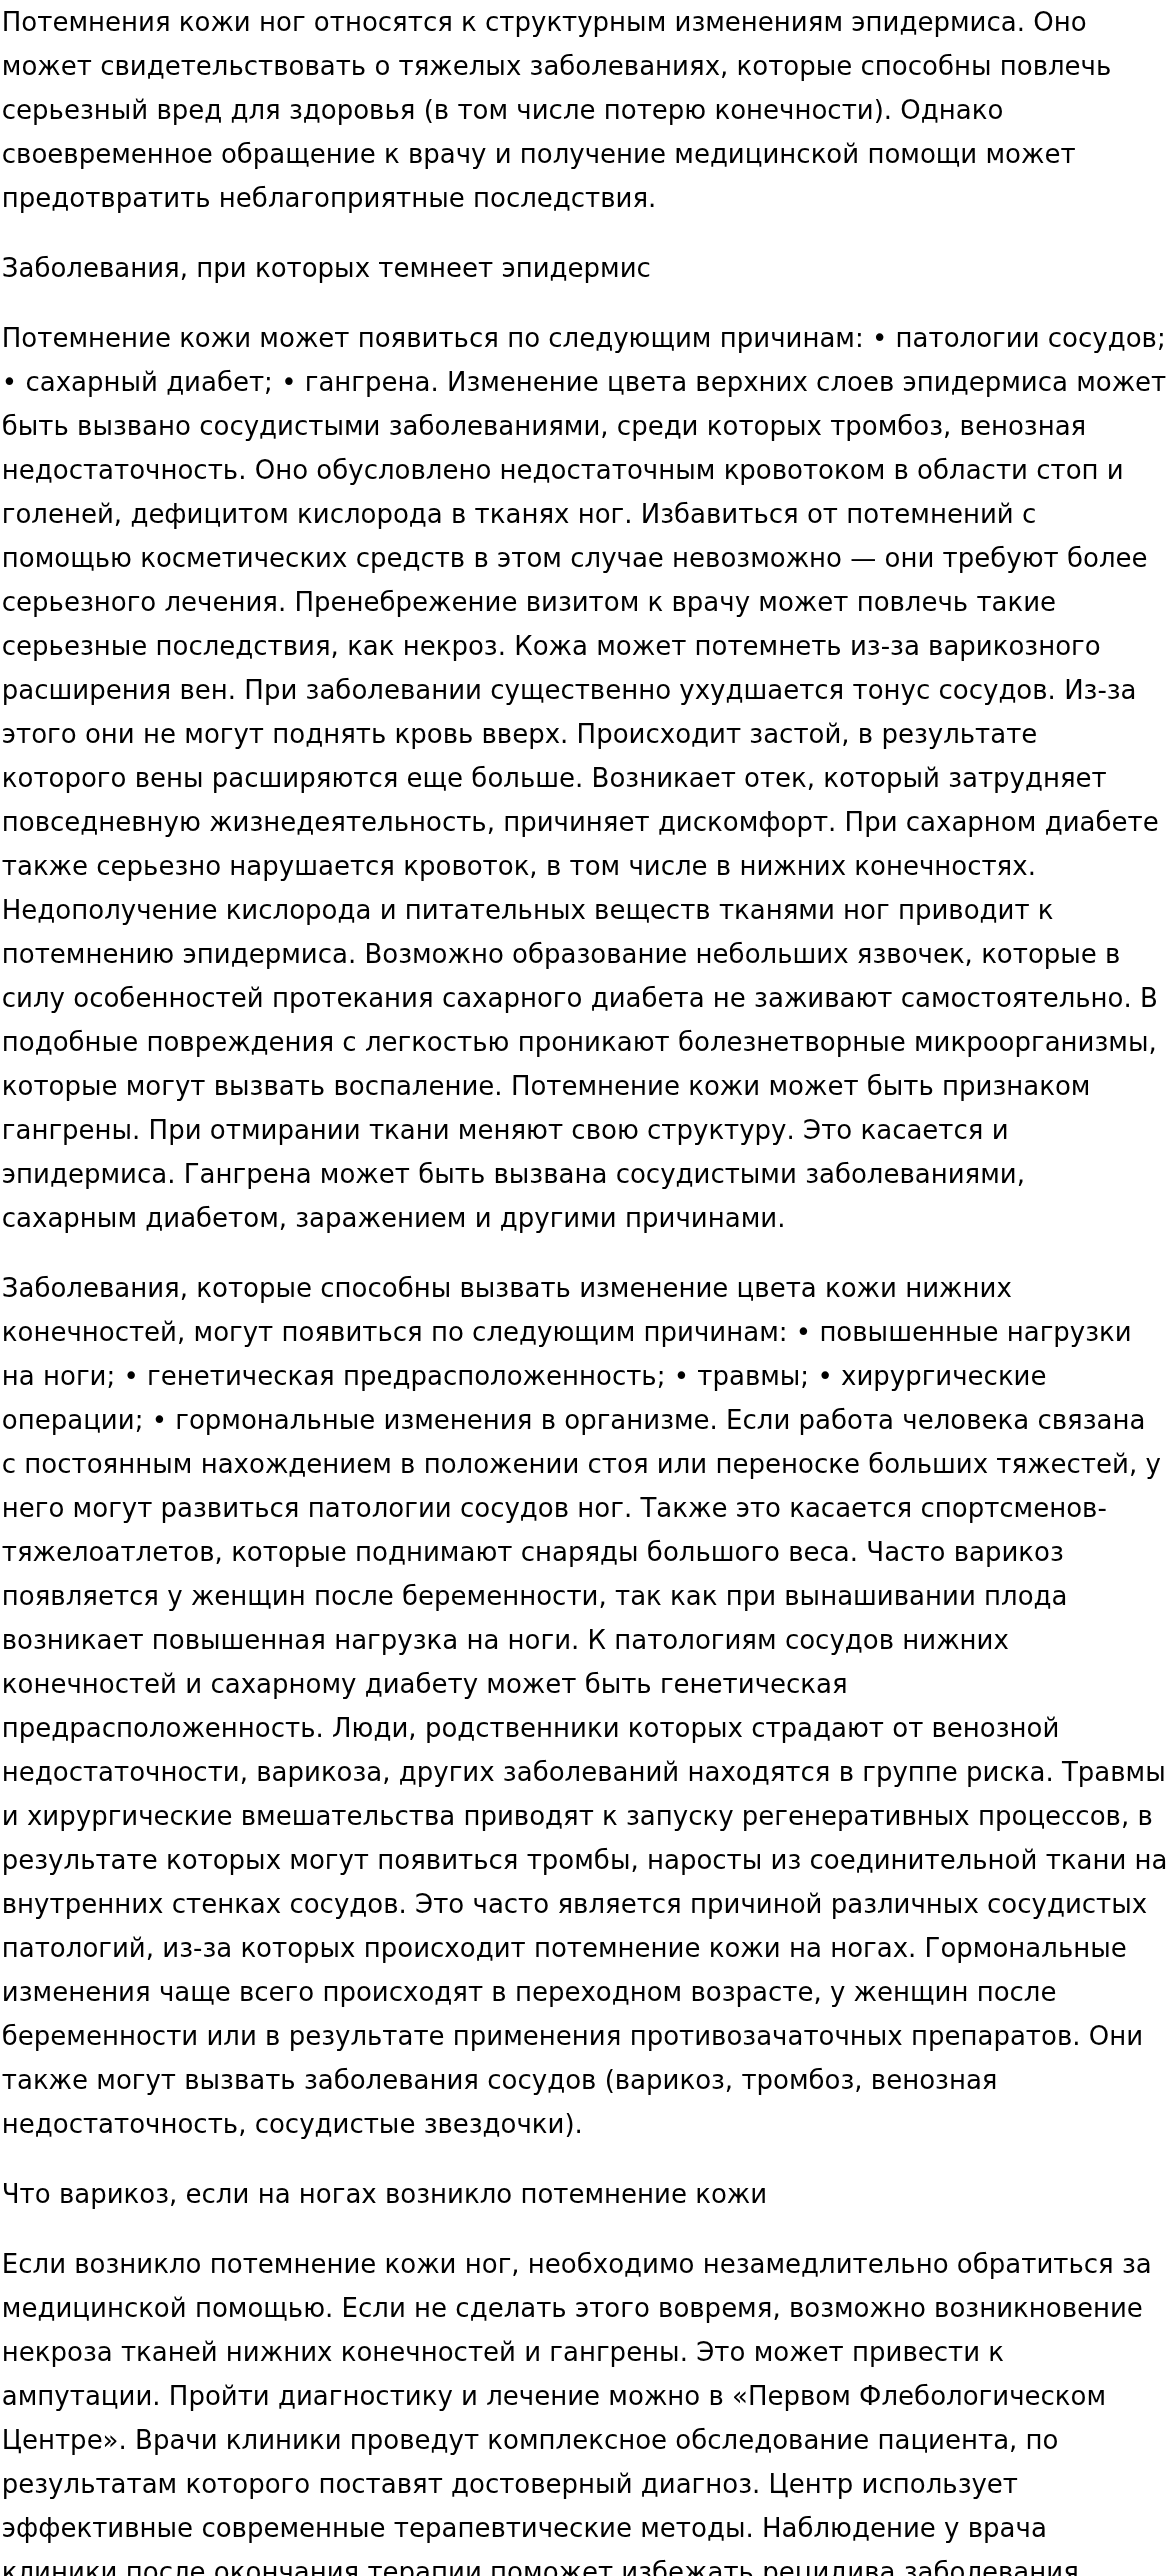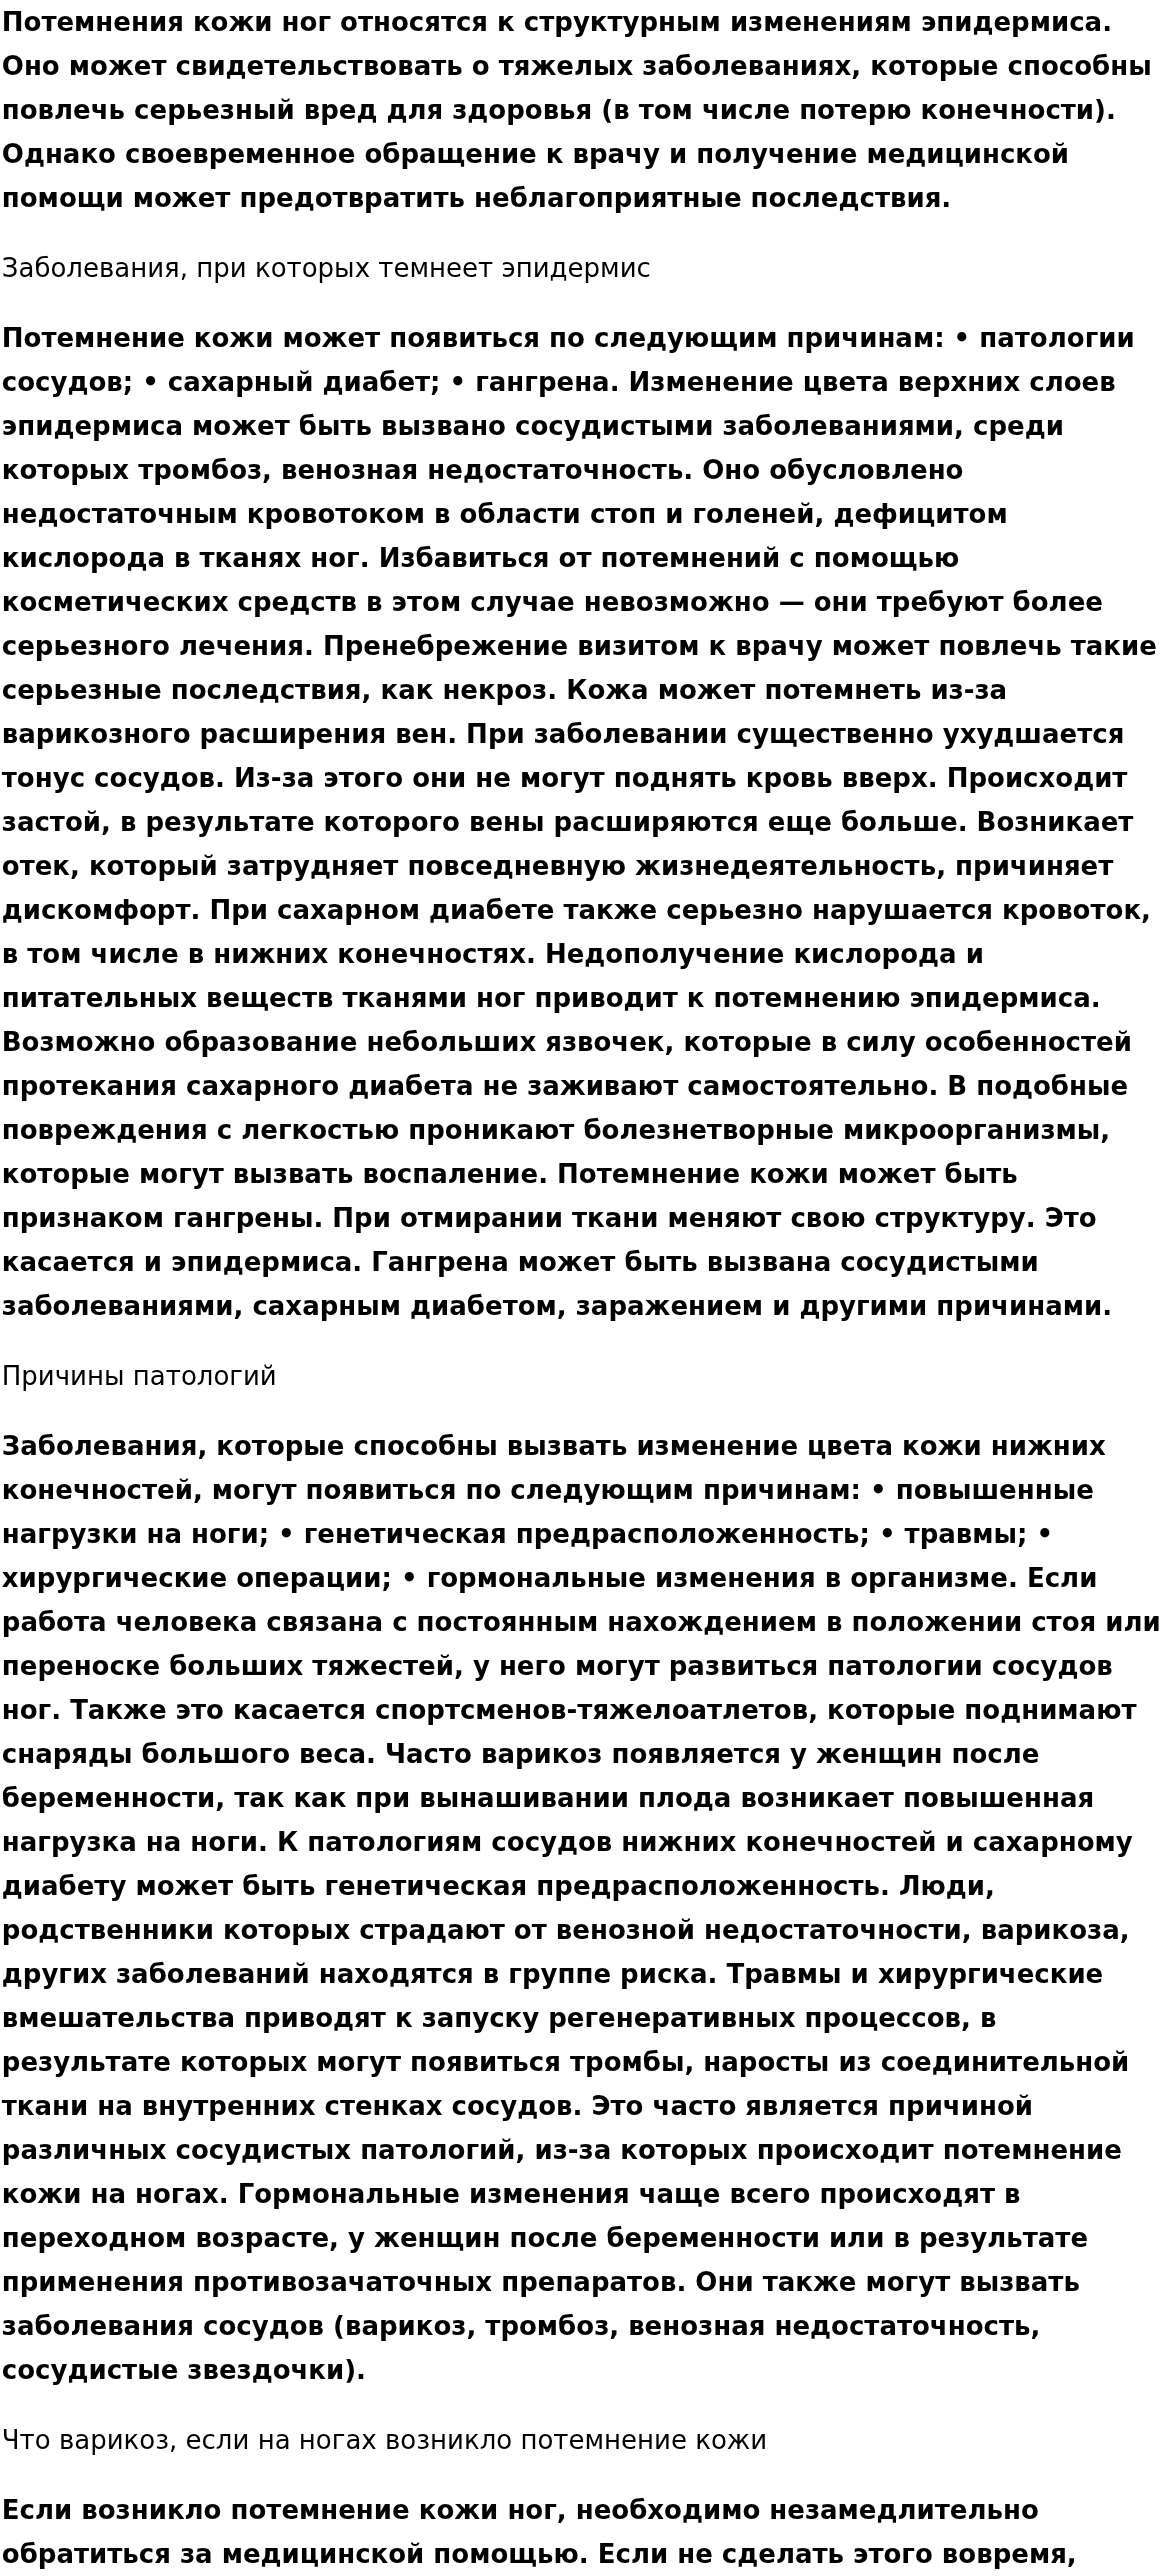--- a/index.html
+++ b/index.html
@@ -15,34 +15,33 @@
     font-family: "DejaVu Sans", "Liberation Sans", sans-serif;
   }
   .doc {
     padding: 0 0 0 1.8px;
     width: 1166px;
   }
   .block {
     margin: 0 0 26px 0;
     font-size: 26px;
     line-height: 44px;
-    font-weight: 700;
+    font-weight: 400;
     text-align: left;
     word-spacing: normal;
   }
   .block.heading {
     
     font-weight: 400;
   }
 </style>
 </head>
 <body>
 
 <main class="doc">
     <p class="block paragraph">Потемнения кожи ног относятся к структурным изменениям эпидермиса. Оно может свидетельствовать о тяжелых заболеваниях, которые способны повлечь серьезный вред для здоровья (в том числе потерю конечности). Однако своевременное обращение к врачу и получение медицинской помощи может предотвратить неблагоприятные последствия.</p>
     <p class="block heading">Заболевания, при которых темнеет эпидермис</p>
     <p class="block paragraph">Потемнение кожи может появиться по следующим причинам: • патологии сосудов; • сахарный диабет; • гангрена. Изменение цвета верхних слоев эпидермиса может быть вызвано сосудистыми заболеваниями, среди которых тромбоз, венозная недостаточность. Оно обусловлено недостаточным кровотоком в области стоп и голеней, дефицитом кислорода в тканях ног. Избавиться от потемнений с помощью косметических средств в этом случае невозможно — они требуют более серьезного лечения. Пренебрежение визитом к врачу может повлечь такие серьезные последствия, как некроз. Кожа может потемнеть из-за варикозного расширения вен. При заболевании существенно ухудшается тонус сосудов. Из-за этого они не могут поднять кровь вверх. Происходит застой, в результате которого вены расширяются еще больше. Возникает отек, который затрудняет повседневную жизнедеятельность, причиняет дискомфорт. При сахарном диабете также серьезно нарушается кровоток, в том числе в нижних конечностях. Недополучение кислорода и питательных веществ тканями ног приводит к потемнению эпидермиса. Возможно образование небольших язвочек, которые в силу особенностей протекания сахарного диабета не заживают самостоятельно. В подобные повреждения с легкостью проникают болезнетворные микроорганизмы, которые могут вызвать воспаление. Потемнение кожи может быть признаком гангрены. При отмирании ткани меняют свою структуру. Это касается и эпидермиса. Гангрена может быть вызвана сосудистыми заболеваниями, сахарным диабетом, заражением и другими причинами.</p>
-    <p class="block heading">Причины патологий</p>
     <p class="block paragraph">Заболевания, которые способны вызвать изменение цвета кожи нижних конечностей, могут появиться по следующим причинам: • повышенные нагрузки на ноги; • генетическая предрасположенность; • травмы; • хирургические операции; • гормональные изменения в организме. Если работа человека связана с постоянным нахождением в положении стоя или переноске больших тяжестей, у него могут развиться патологии сосудов ног. Также это касается спортсменов-тяжелоатлетов, которые поднимают снаряды большого веса. Часто варикоз появляется у женщин после беременности, так как при вынашивании плода возникает повышенная нагрузка на ноги. К патологиям сосудов нижних конечностей и сахарному диабету может быть генетическая предрасположенность. Люди, родственники которых страдают от венозной недостаточности, варикоза, других заболеваний находятся в группе риска. Травмы и хирургические вмешательства приводят к запуску регенеративных процессов, в результате которых могут появиться тромбы, наросты из соединительной ткани на внутренних стенках сосудов. Это часто является причиной различных сосудистых патологий, из-за которых происходит потемнение кожи на ногах. Гормональные изменения чаще всего происходят в переходном возрасте, у женщин после беременности или в результате применения противозачаточных препаратов. Они также могут вызвать заболевания сосудов (варикоз, тромбоз, венозная недостаточность, сосудистые звездочки).</p>
     <p class="block heading">Что варикоз, если на ногах возникло потемнение кожи</p>
     <p class="block paragraph">Если возникло потемнение кожи ног, необходимо незамедлительно обратиться за медицинской помощью. Если не сделать этого вовремя, возможно возникновение некроза тканей нижних конечностей и гангрены. Это может привести к ампутации. Пройти диагностику и лечение можно в «Первом Флебологическом Центре». Врачи клиники проведут комплексное обследование пациента, по результатам которого поставят достоверный диагноз. Центр использует эффективные современные терапевтические методы. Наблюдение у врача клиники после окончания терапии поможет избежать рецидива заболевания. Записаться на прием в «Первый Флебологический Центр» можно с помощью формы обратной связи на сайте медицинского учреждения или позвонив по его телефону.</p>
   </main>
 
 
 </body></html>

